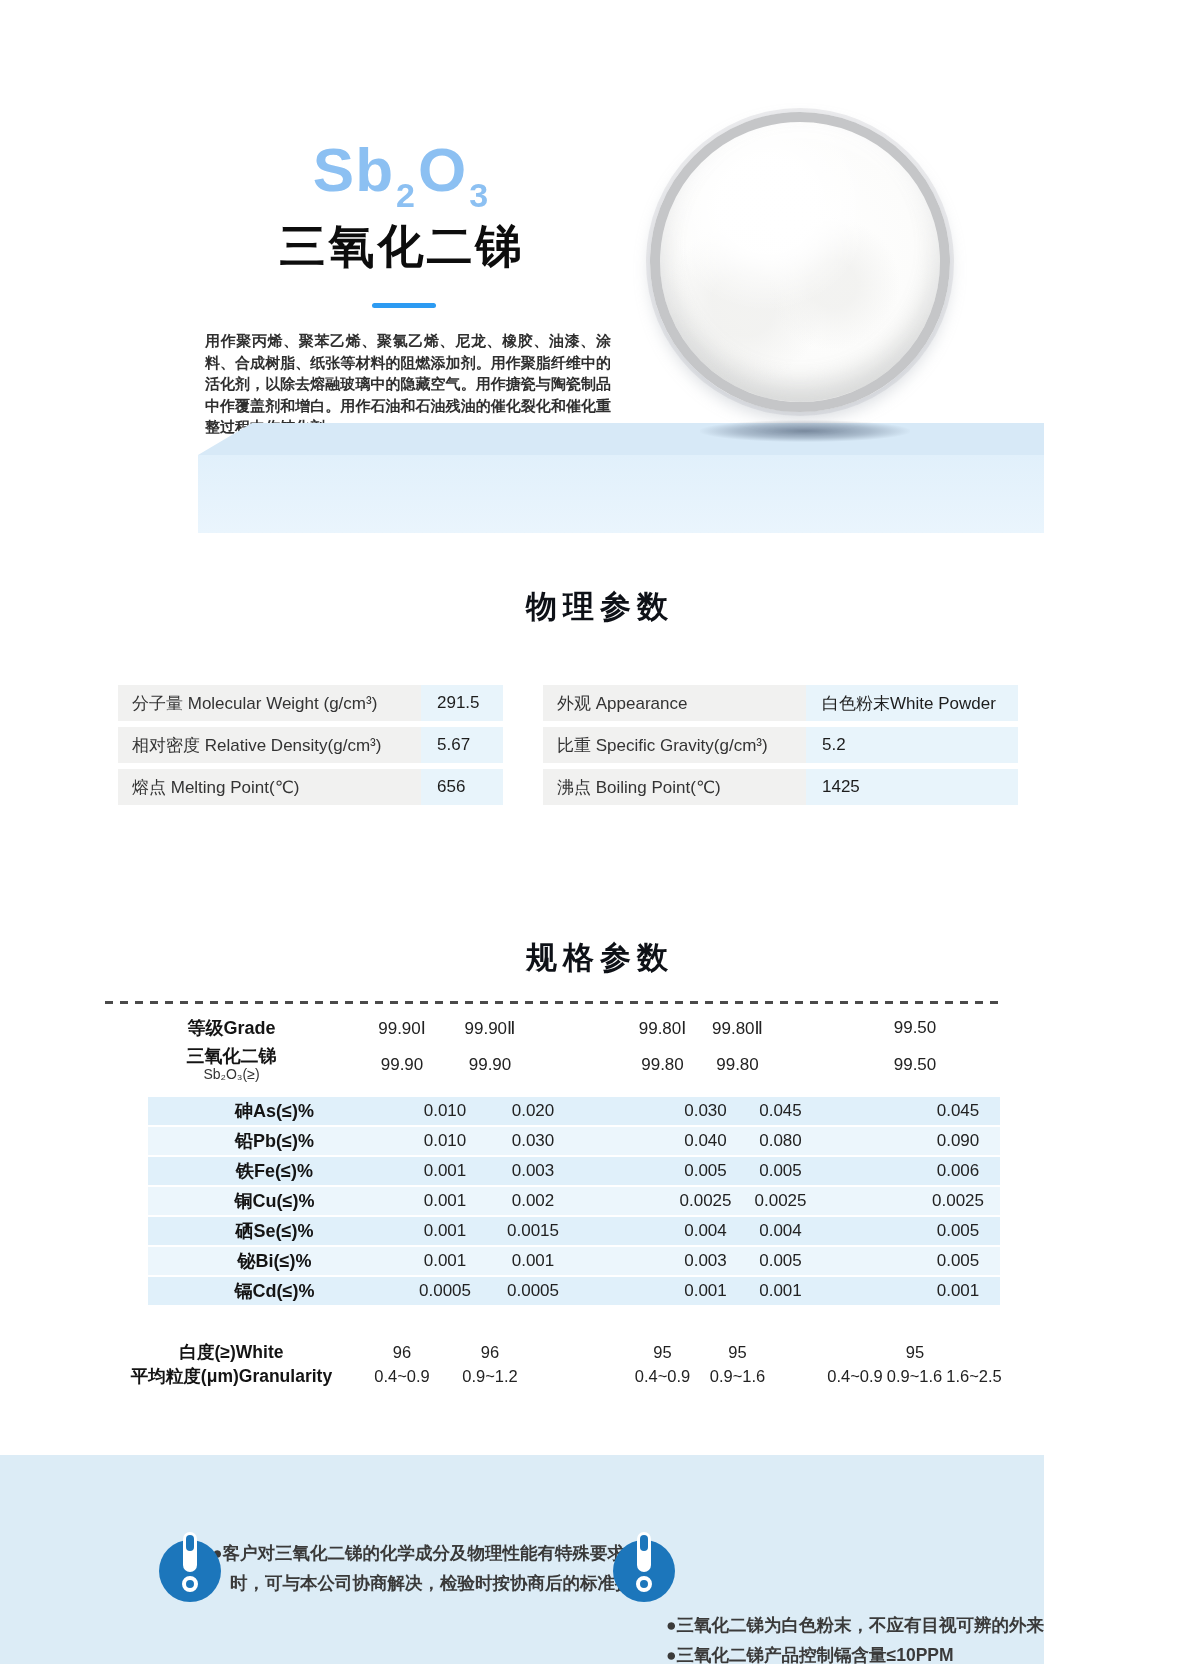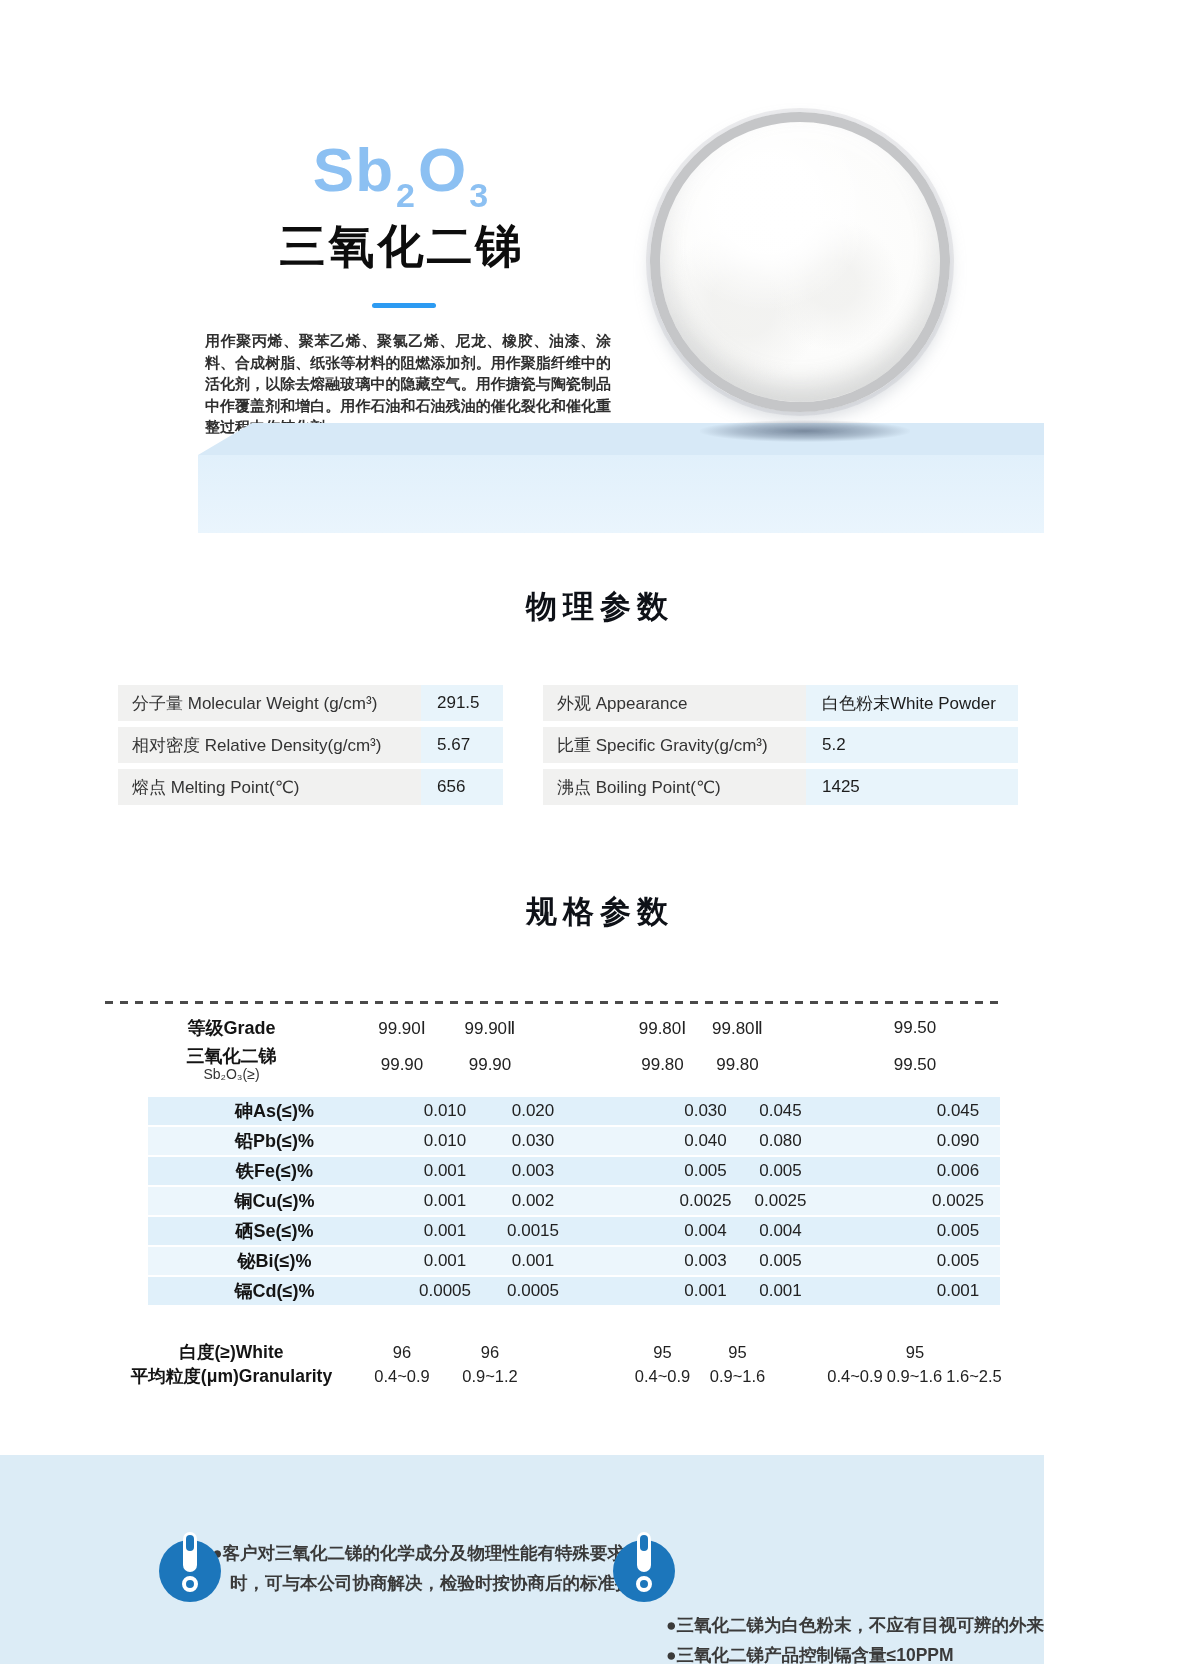--- a/index.html
+++ b/index.html
@@ -34,21 +34,21 @@
   
   .platform-top{position:absolute;left:198px;top:423px;width:1002px;height:32px;background:#d7e9f7;z-index:1;
         clip-path:polygon(54px 0,100% 0,100% 100%,0 100%);}
   .platform-front{position:absolute;left:198px;top:455px;width:1002px;height:78px;z-index:1;
         background:linear-gradient(#e1f0fb,#eaf5fd);}
 
   
   .section-title{position:absolute;left:0;width:1200px;text-align:center;
         font-size:31px;font-weight:bold;letter-spacing:6px;color:#0e1117;}
   .t-physical{top:586px;}
-  .t-spec{top:891px;}
+  .t-spec{top:937px;}
 
   
   .ptable{position:absolute;display:flex;flex-direction:column;gap:6px;}
   .ptable-left{left:118px;top:685px;width:389px;}
   .ptable-right{left:543px;top:685px;width:479px;}
   .prow{display:flex;height:36px;}
   .pcell{display:flex;align-items:center;font-size:17px;}
   .plabel{background:#f1f1f0;color:#333;padding-left:14px;}
   .pvalue{background:#e8f4fb;color:#1d1d1d;padding-left:16px;}
   .ptable-left  .plabel{width:289px;} .ptable-left  .pvalue{width:66px;}

